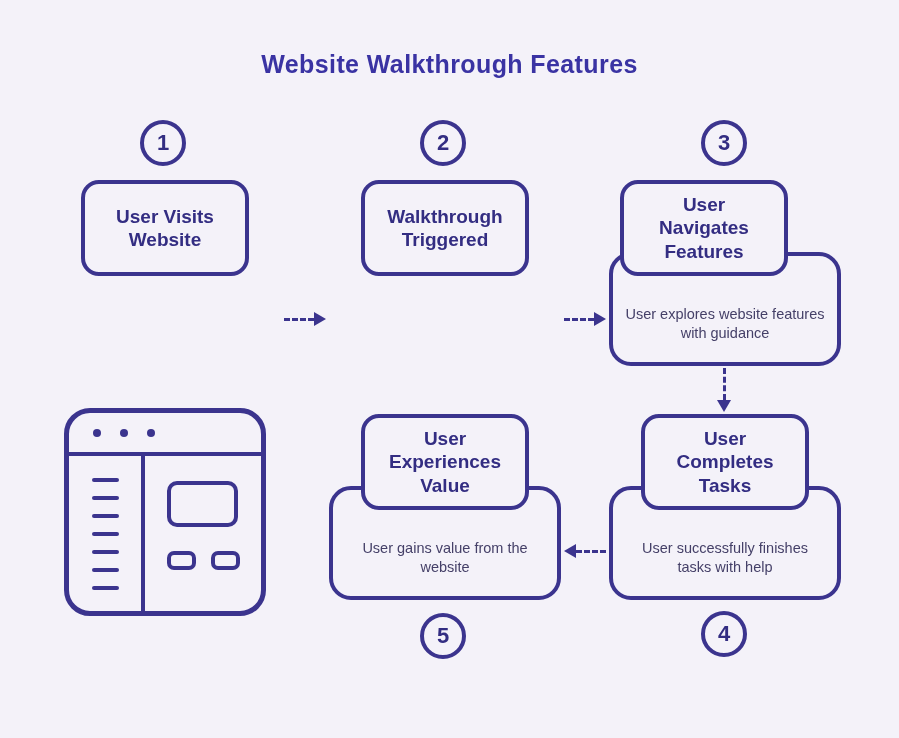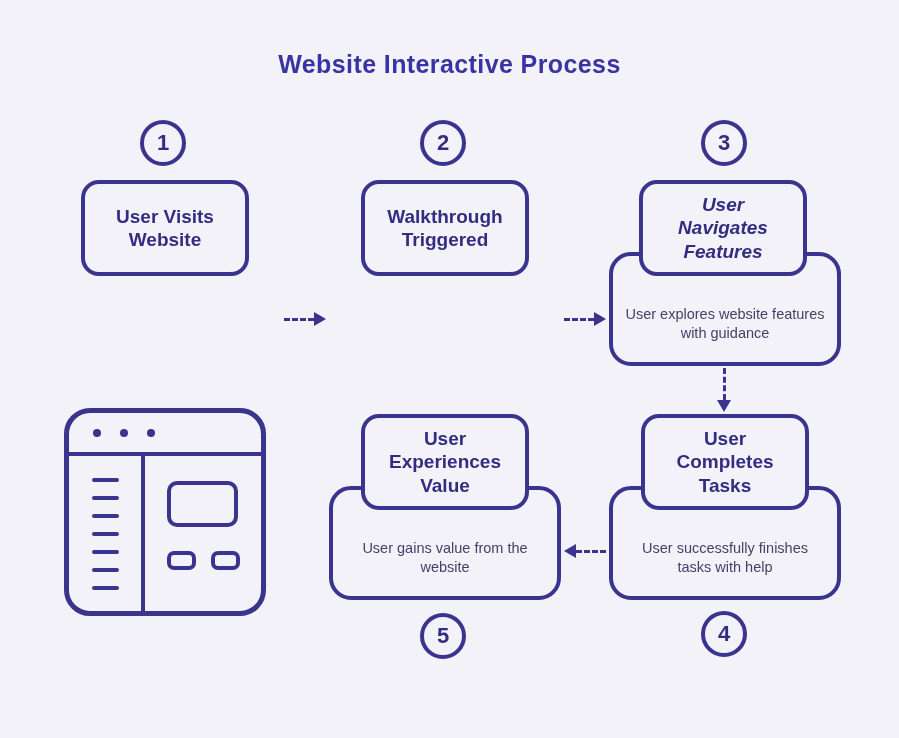--- a/index.html
+++ b/index.html
@@ -81,40 +81,40 @@
     width:71px;height:46px;border:4px solid var(--stroke);border-radius:10px;background:var(--bg);
   }
   .button-row{display:flex;gap:15px;margin-top:24px;}
   .content-btn{width:29px;height:19px;border:4px solid var(--stroke);border-radius:7px;background:var(--bg);}
 </style>
 </head>
 <body>
 
 <div class="stage">
 
-  <div class="main-title">Website Interactive Process</div>
+  <div class="main-title">Website Walkthrough Features</div>
 
   <div class="num-circle" style="left:140px;top:120px;">
     <span>1</span>
   </div>
   <div class="title-box" style="left:81px;top:180px;">
     <span class="tb-text">User Visits Website</span>
   </div>
 
   <div class="num-circle" style="left:420px;top:120px;">
     <span>2</span>
   </div>
   <div class="title-box" style="left:361px;top:180px;">
     <span class="tb-text">Walkthrough Triggered</span>
   </div>
 
   <div class="num-circle" style="left:701px;top:120px;">
     <span>3</span>
   </div>
-  <div class="title-box" style="left:639px;top:180px;font-style:italic;">
+  <div class="title-box" style="left:620px;top:180px;">
     <span class="tb-text">User Navigates Features</span>
   </div>
   <div class="desc-box" style="left:609px;top:252px;">
     <span class="db-text">User explores website features with guidance</span>
   </div>
 
   <div class="title-box" style="left:361px;top:414px;">
     <span class="tb-text">User Experiences Value</span>
   </div>
   <div class="desc-box" style="left:329px;top:486px;">

